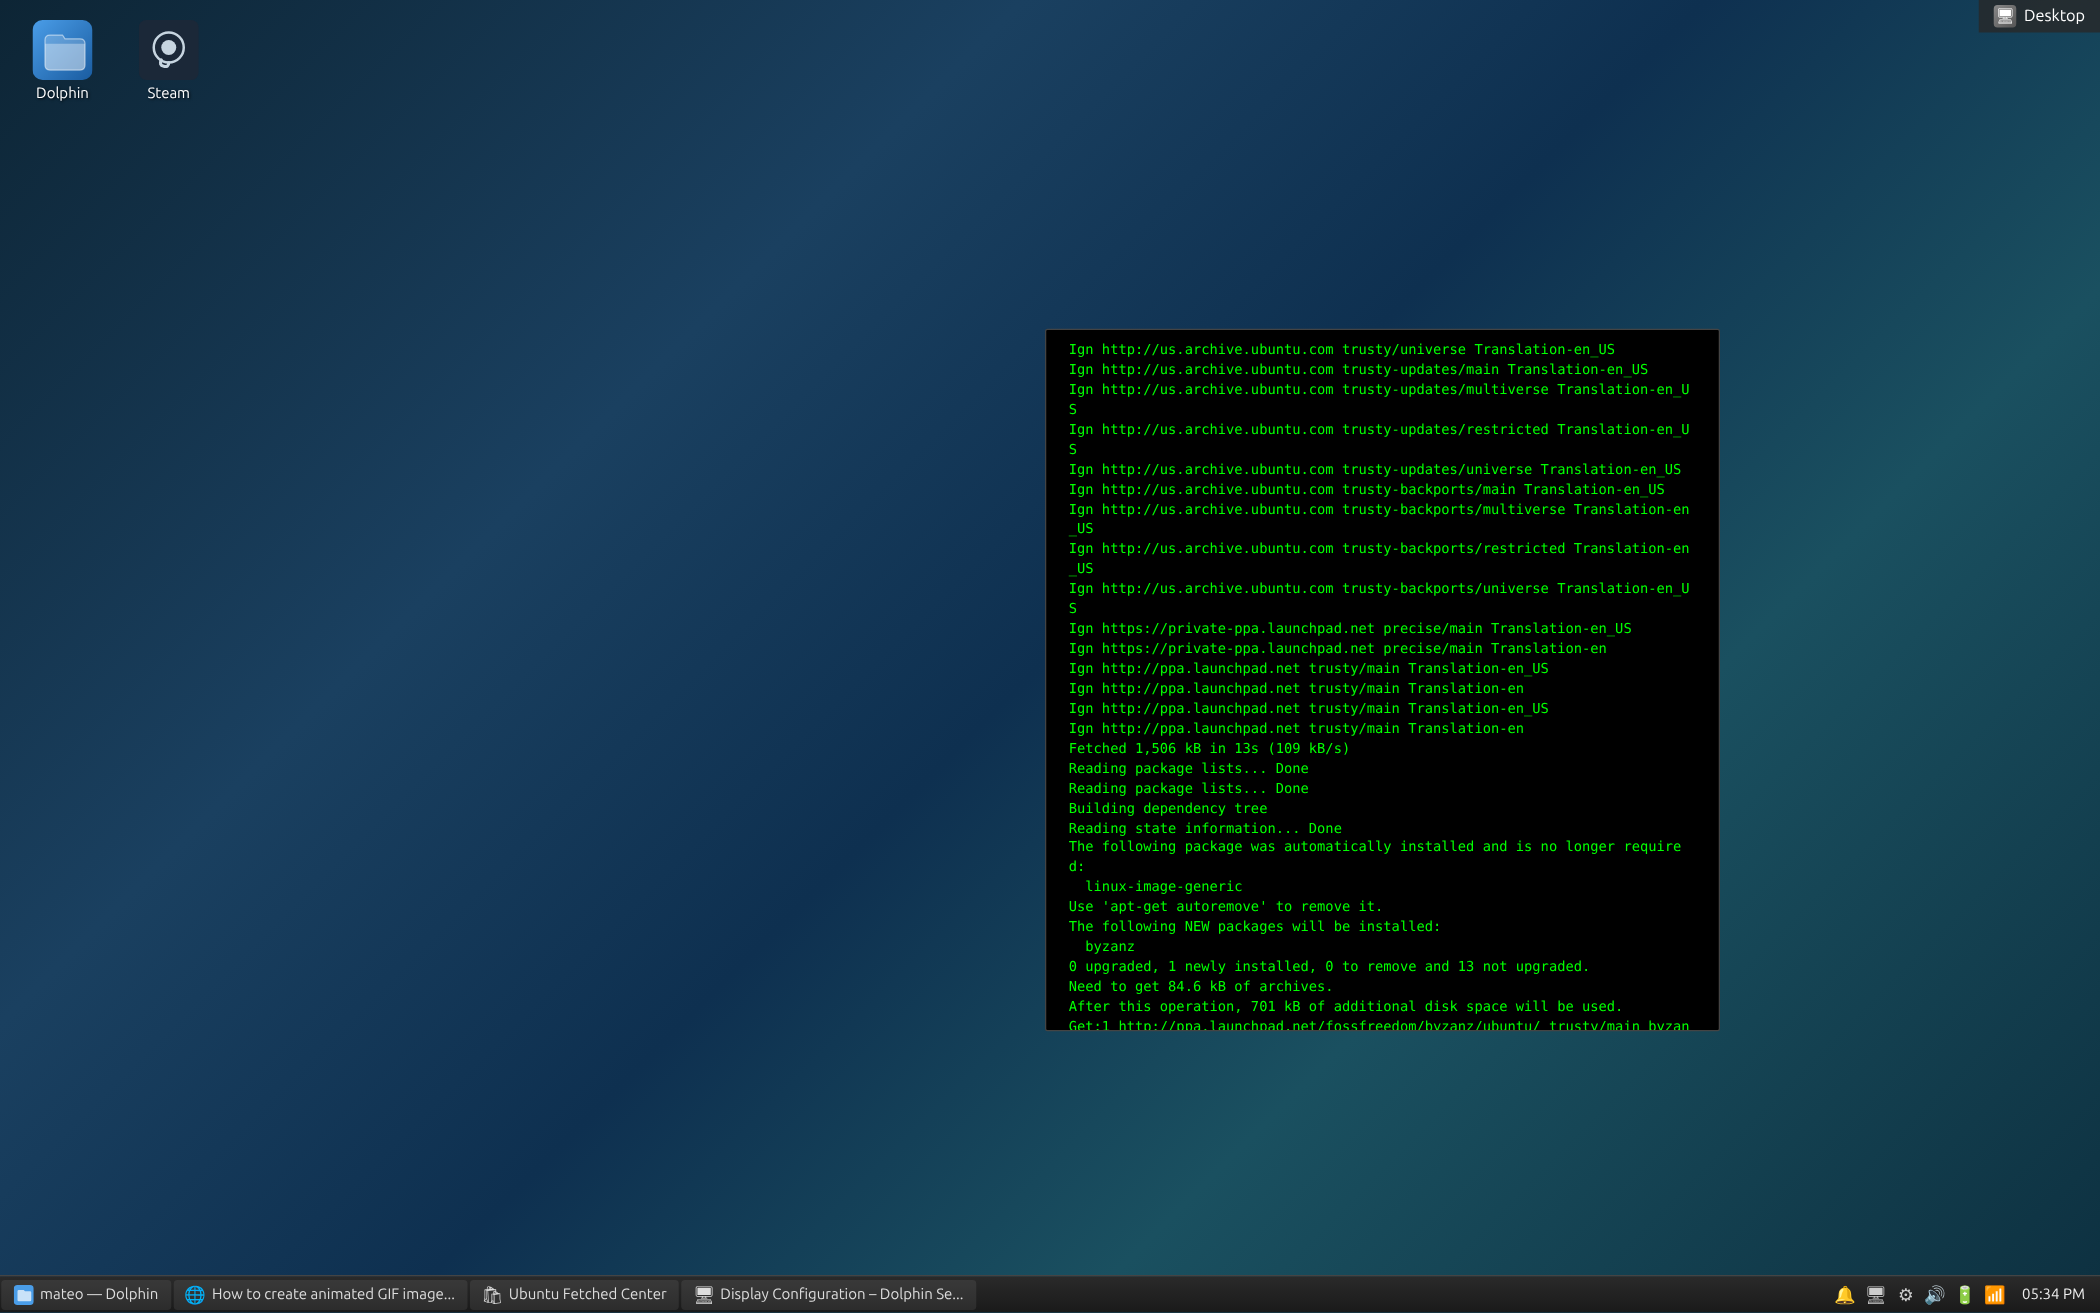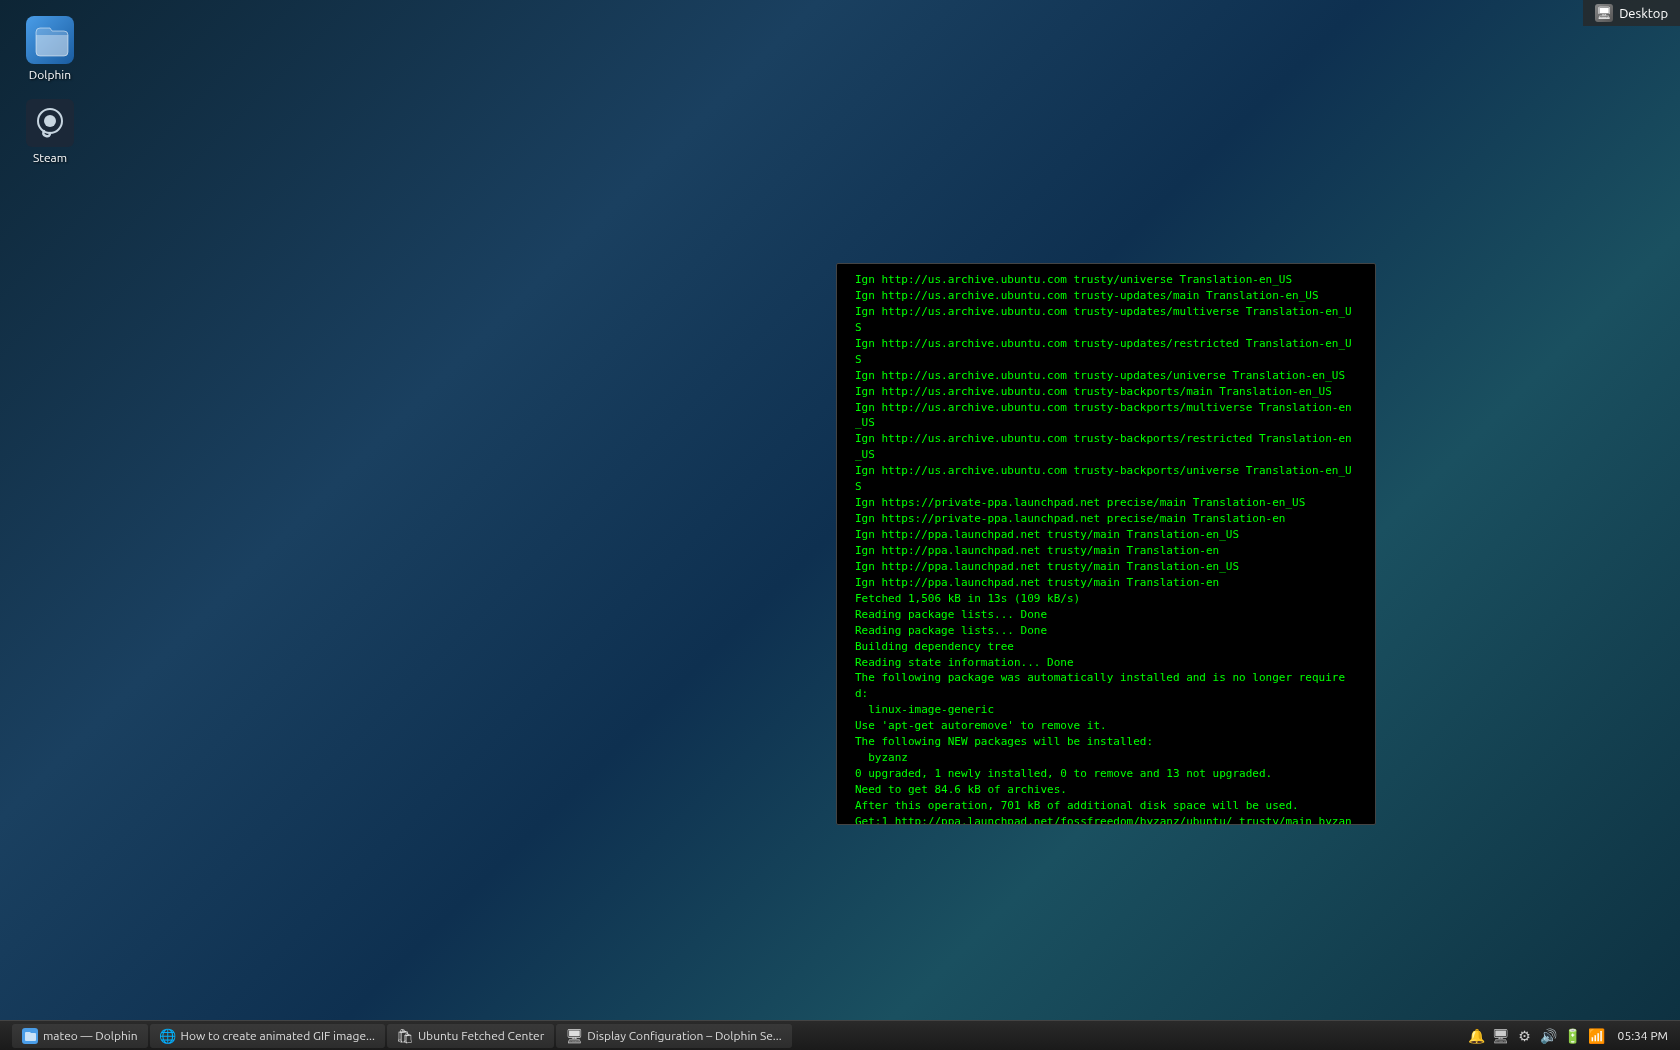--- a/index.html
+++ b/index.html
@@ -20,21 +20,21 @@
       background: linear-gradient(135deg, #0d2535 0%, #1a4060 30%, #0e3050 50%, #1a5060 70%, #0d3040 100%);
       position: relative;
     }
 
     
     .desktop-icons {
       position: absolute;
       top: 10px;
       left: 10px;
       display: flex;
-      flex-direction: column;
+      flex-direction: row;
       gap: 5px;
     }
 
     .desktop-icon {
       display: flex;
       flex-direction: column;
       align-items: center;
       width: 80px;
       padding: 6px;
       cursor: pointer;
@@ -121,21 +121,21 @@
       background: linear-gradient(to bottom, #2a2a2a, #1a1a1a);
       display: flex;
       align-items: center;
       border-top: 1px solid #444;
     }
 
     .taskbar-left {
       display: flex;
       align-items: center;
       gap: 2px;
-      padding: 0 12px;
+      padding: 0 1px;
     }
 
     .taskbar-item {
       display: flex;
       align-items: center;
       gap: 5px;
       padding: 3px 10px;
       color: #ddd;
       font-size: 12px;
       cursor: pointer;

